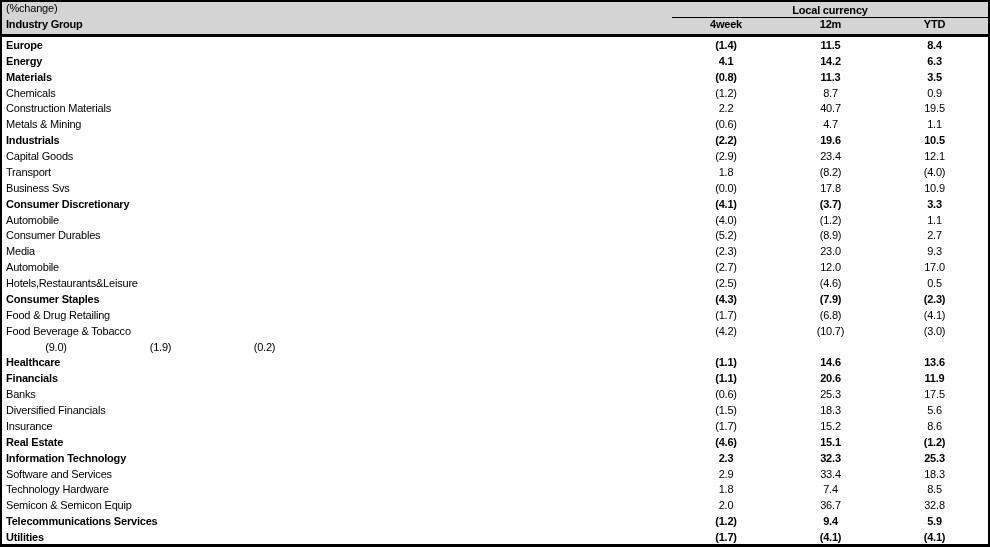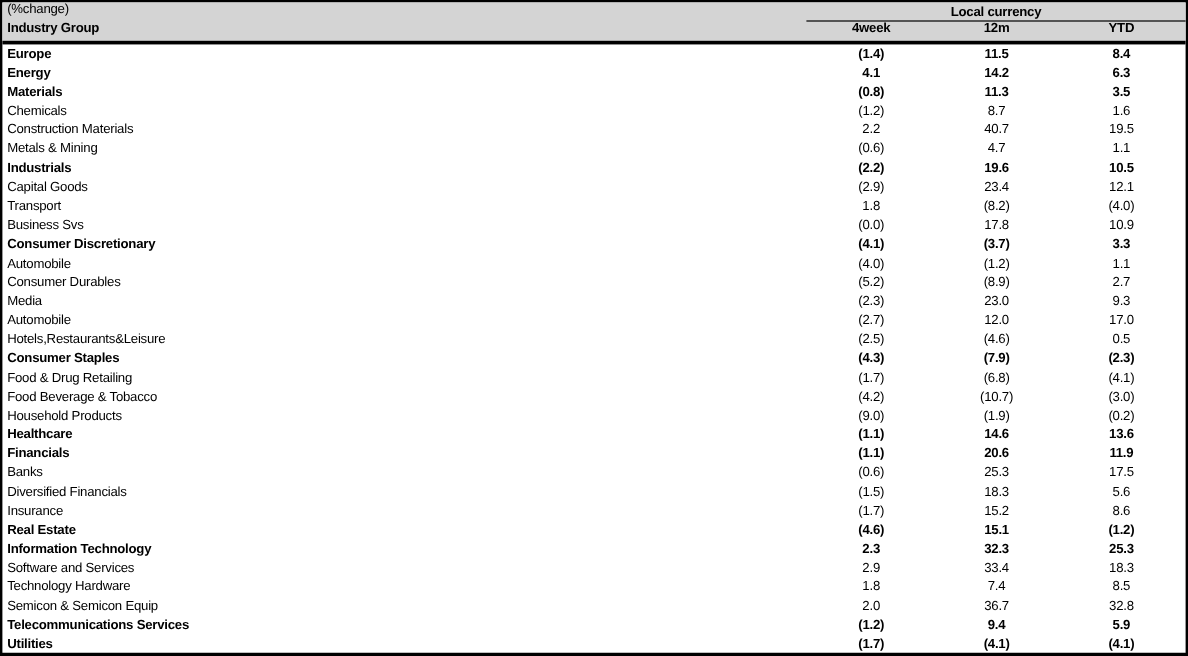--- a/index.html
+++ b/index.html
@@ -117,21 +117,21 @@
       <div class="row group">
         <div class="rlabel">Materials</div>
         <div class="val w0">(0.8)</div>
         <div class="val w1">11.3</div>
         <div class="val w2">3.5</div>
       </div>
       <div class="row sub">
         <div class="rlabel">Chemicals</div>
         <div class="val w0">(1.2)</div>
         <div class="val w1">8.7</div>
-        <div class="val w2">1.6</div>
+        <div class="val w2">0.9</div>
       </div>
       <div class="row sub">
         <div class="rlabel">Construction Materials</div>
         <div class="val w0">2.2</div>
         <div class="val w1">40.7</div>
         <div class="val w2">19.5</div>
       </div>
       <div class="row sub">
         <div class="rlabel">Metals &amp; Mining</div>
         <div class="val w0">(0.6)</div>
@@ -210,21 +210,20 @@
         <div class="val w1">(6.8)</div>
         <div class="val w2">(4.1)</div>
       </div>
       <div class="row sub">
         <div class="rlabel">Food Beverage &amp; Tobacco</div>
         <div class="val w0">(4.2)</div>
         <div class="val w1">(10.7)</div>
         <div class="val w2">(3.0)</div>
       </div>
       <div class="row sub">
-        <div class="rlabel">Household Products</div>
         <div class="val w0">(9.0)</div>
         <div class="val w1">(1.9)</div>
         <div class="val w2">(0.2)</div>
       </div>
       <div class="row group">
         <div class="rlabel">Healthcare</div>
         <div class="val w0">(1.1)</div>
         <div class="val w1">14.6</div>
         <div class="val w2">13.6</div>
       </div>

